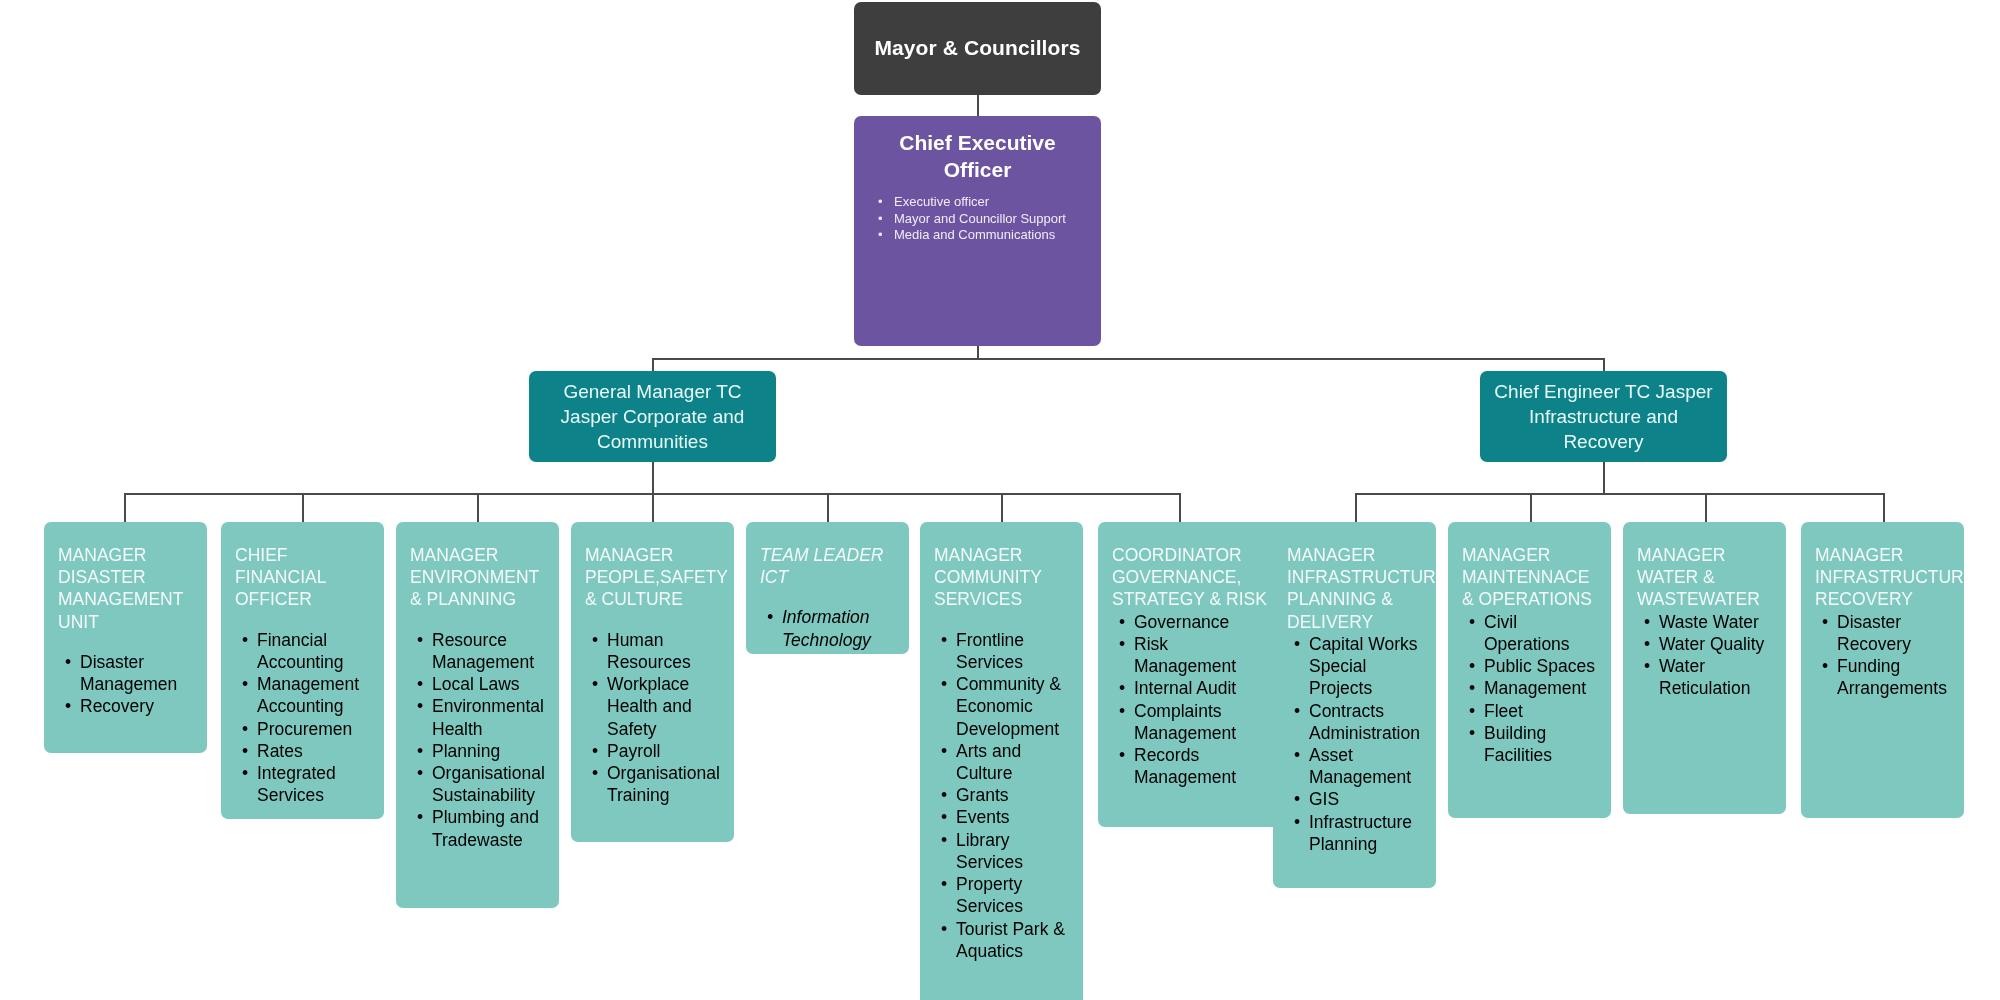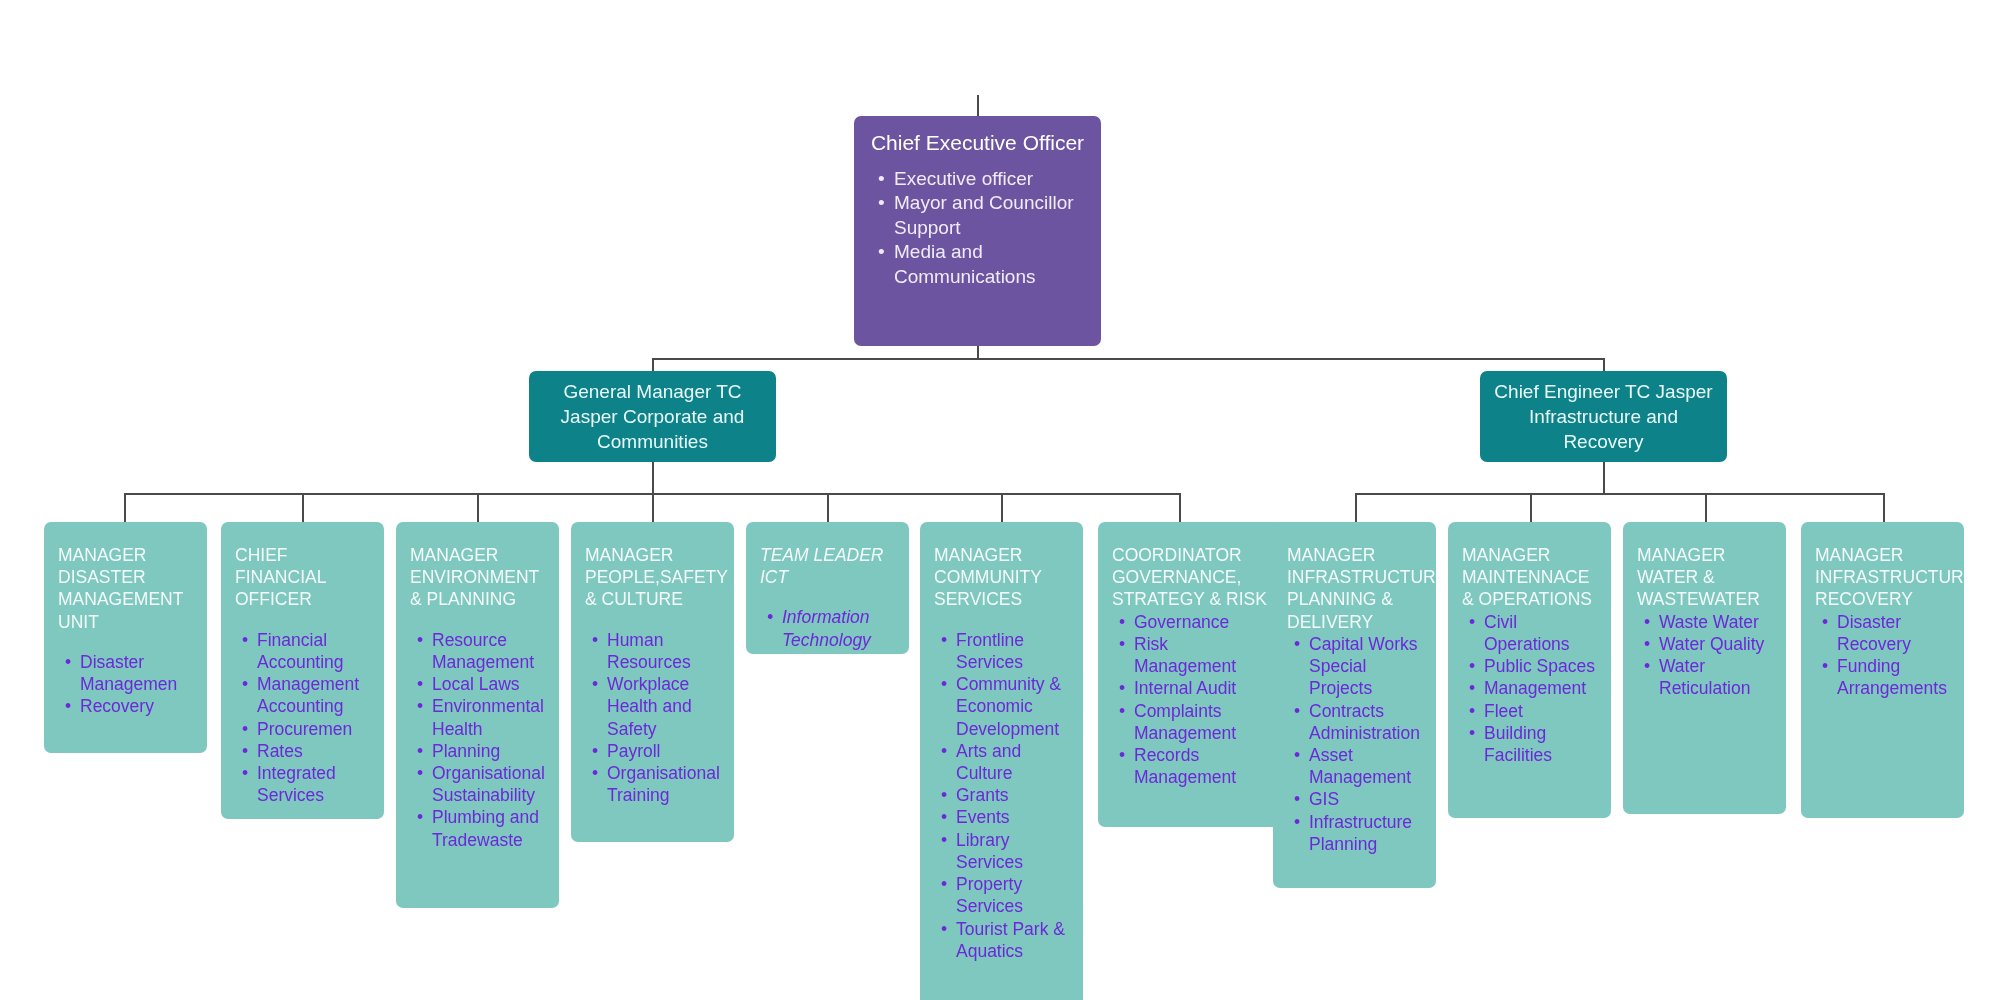--- a/index.html
+++ b/index.html
@@ -45,21 +45,21 @@
   }
 
   
   .node-ceo {
     background: #6d54a0;
     color: #ffffff;
     padding: 14px 10px 10px 10px;
   }
   .node-ceo .node-title {
     font-size: 21px;
-    font-weight: normal;
+    font-weight: bold;
     line-height: 1.28;
     text-align: center;
     margin-bottom: 10px;
   }
 
   
   .node-teal {
     background: #0d8289;
     color: #e9fbfb;
     display: flex;
@@ -91,36 +91,36 @@
   
   ul.bullets {
     margin: 0;
     padding: 0 0 0 22px;
     list-style: none;
   }
   ul.bullets li {
     position: relative;
     font-size: 17.5px;
     line-height: 1.27;
-    color: #6d28d9;
+    color: #000000;
     margin: 0;
     padding: 0;
   }
   ul.bullets li::before {
     content: "\2022";
     position: absolute;
     left: -15px;
     top: 0;
     font-size: 17.5px;
     line-height: 1.27;
   }
   .node-ceo ul.bullets li,
   .node-ceo ul.bullets li::before {
     color: #f0ecf7;
-    font-size: 19px;
+    font-size: 13px;
     line-height: 1.29;
   }
   .node-ceo ul.bullets {
     padding-left: 30px;
   }
   .node-ceo ul.bullets li::before { left: -16px; }
   .gap-md { height: 18px; }
 
   
   .conn {
@@ -159,20 +159,23 @@
 
   <div class="conn v" style="left:1603px; top:462px; height:32px;"></div>
 
   <div class="conn h" style="left:1355px; top:493px; width:529px;"></div>
 
   <div class="conn v" style="left:1355px; top:493px; height:29px;"></div>
   <div class="conn v" style="left:1530px; top:493px; height:29px;"></div>
   <div class="conn v" style="left:1705px; top:493px; height:29px;"></div>
   <div class="conn v" style="left:1883px; top:493px; height:29px;"></div>
 
+  <div class="node node-mayor" style="left:854px; top:2px; width:247px; height:93px;">
+    <div class="node-title">Mayor &amp; Councillors</div>
+  </div>
 
   <div class="node node-ceo" style="left:854px; top:116px; width:247px; height:230px;">
     <div class="node-title">Chief Executive Officer</div>
     <ul class="bullets">
       <li>Executive officer</li>
       <li>Mayor and Councillor Support</li>
       <li>Media and Communications</li>
     </ul>
   </div>
 

